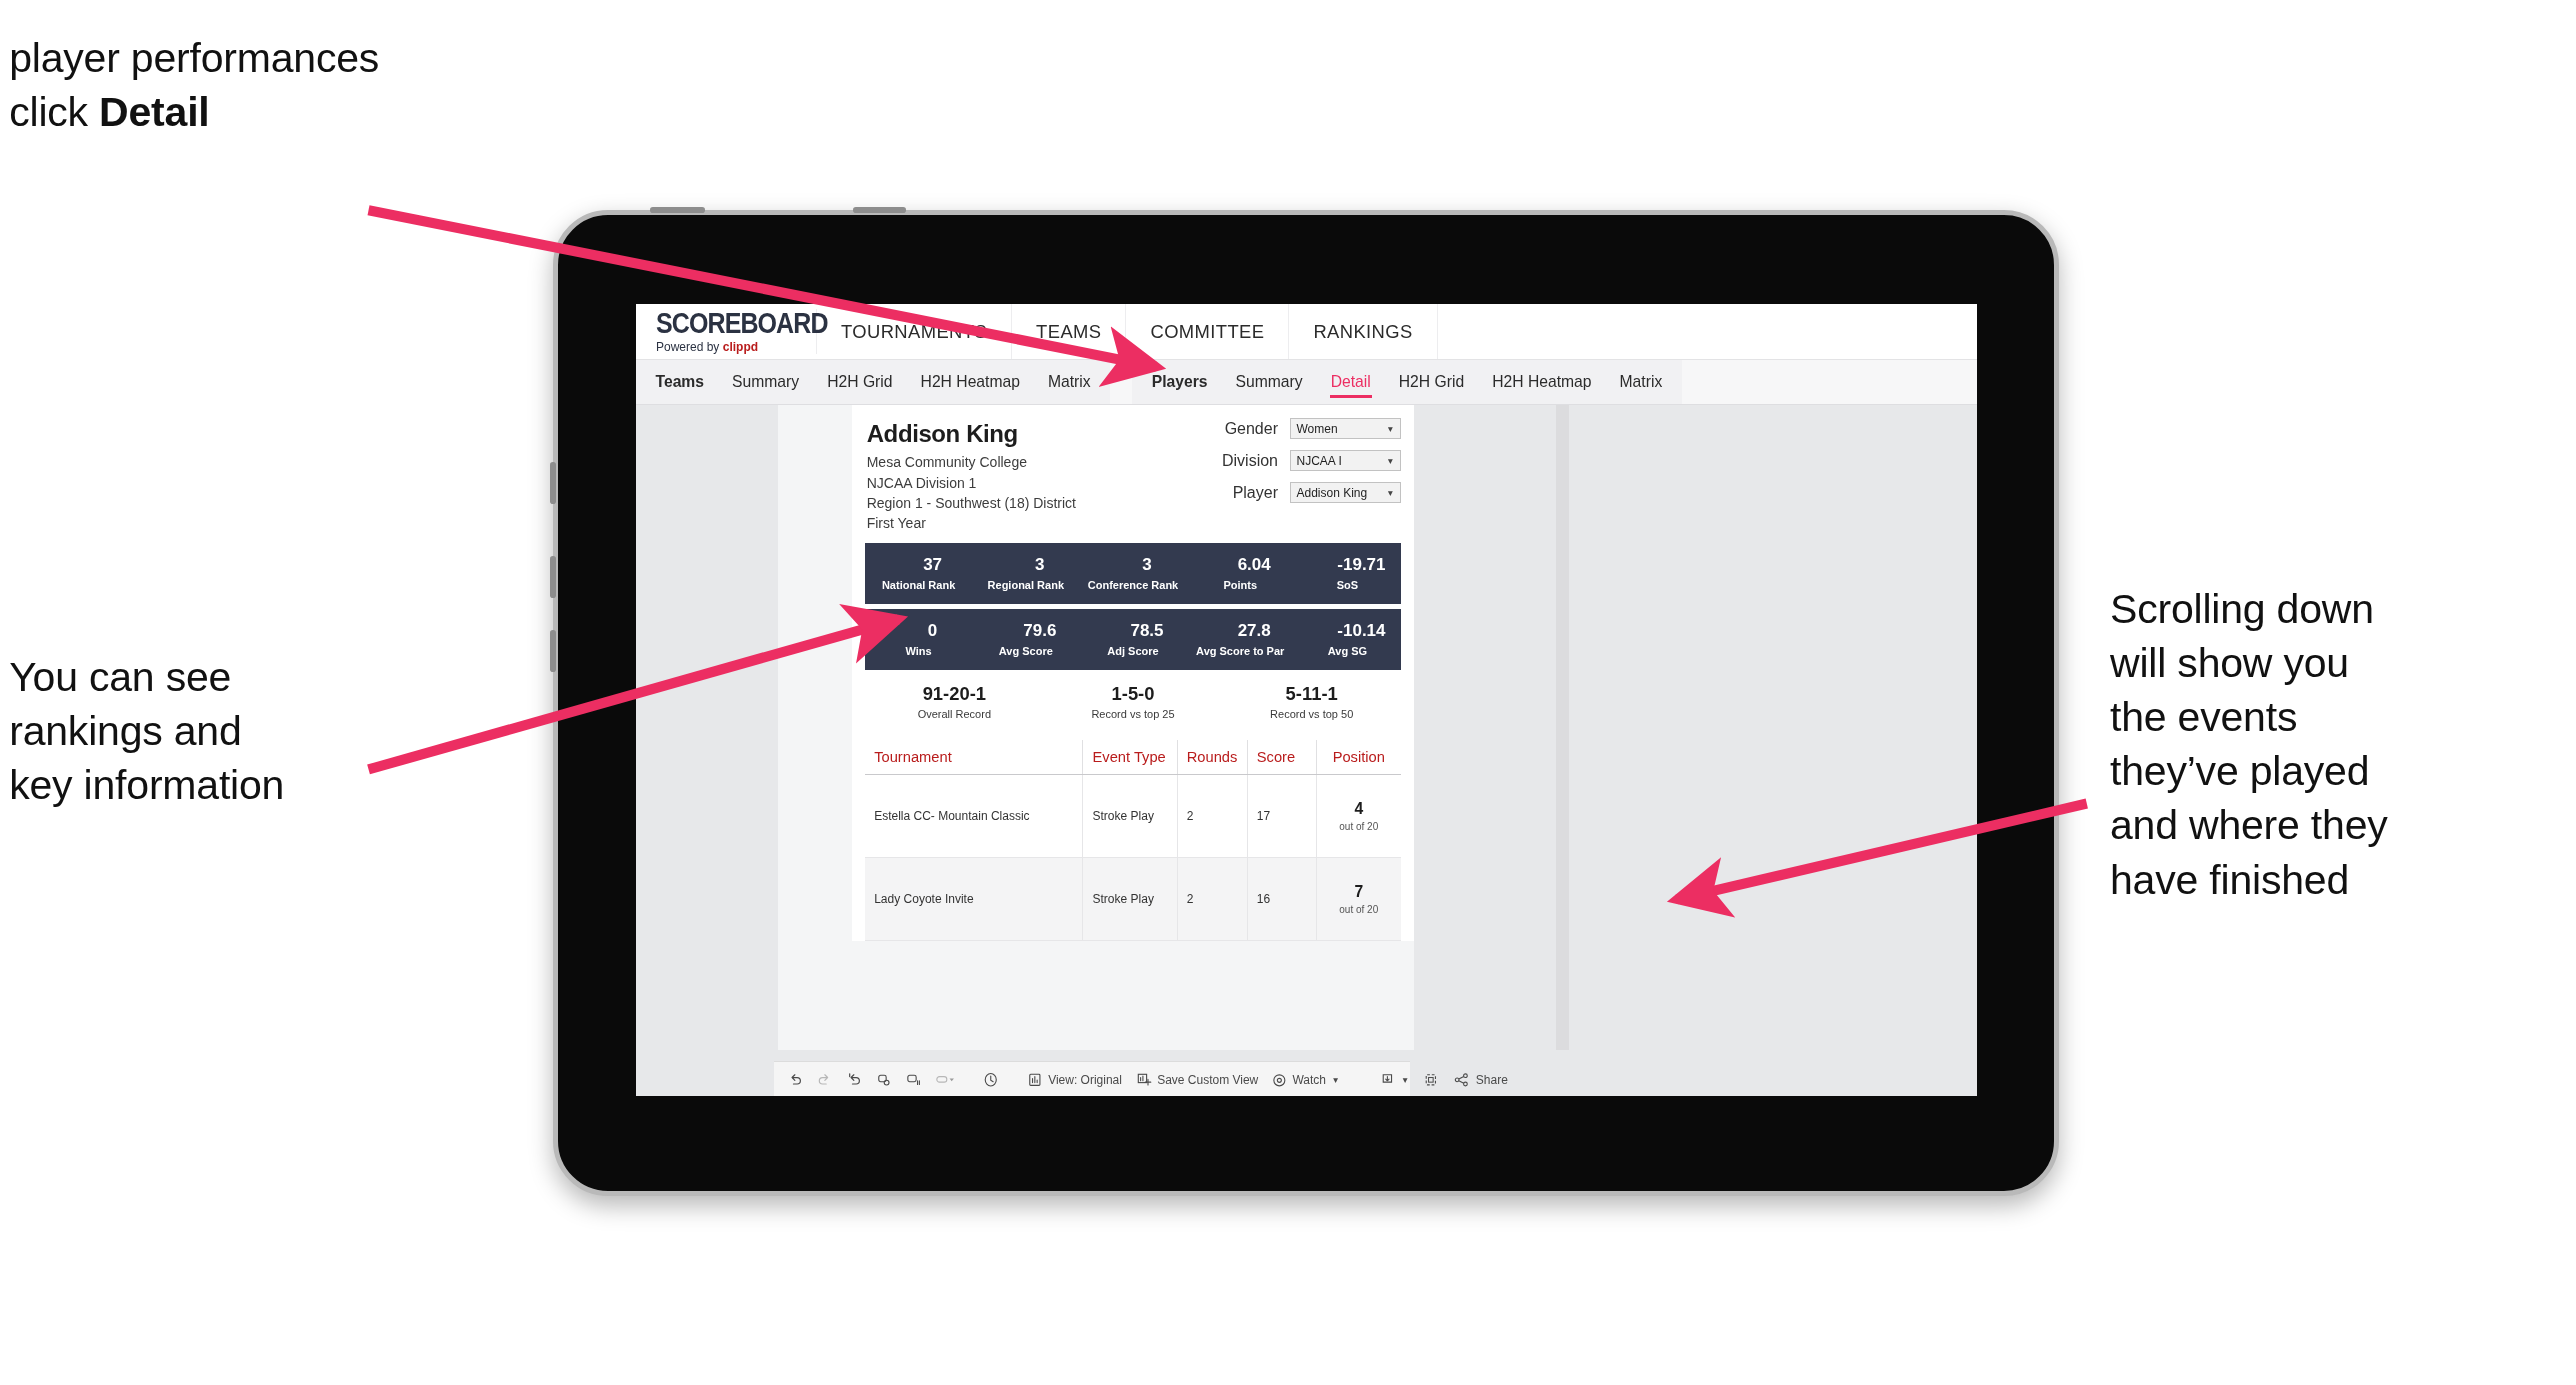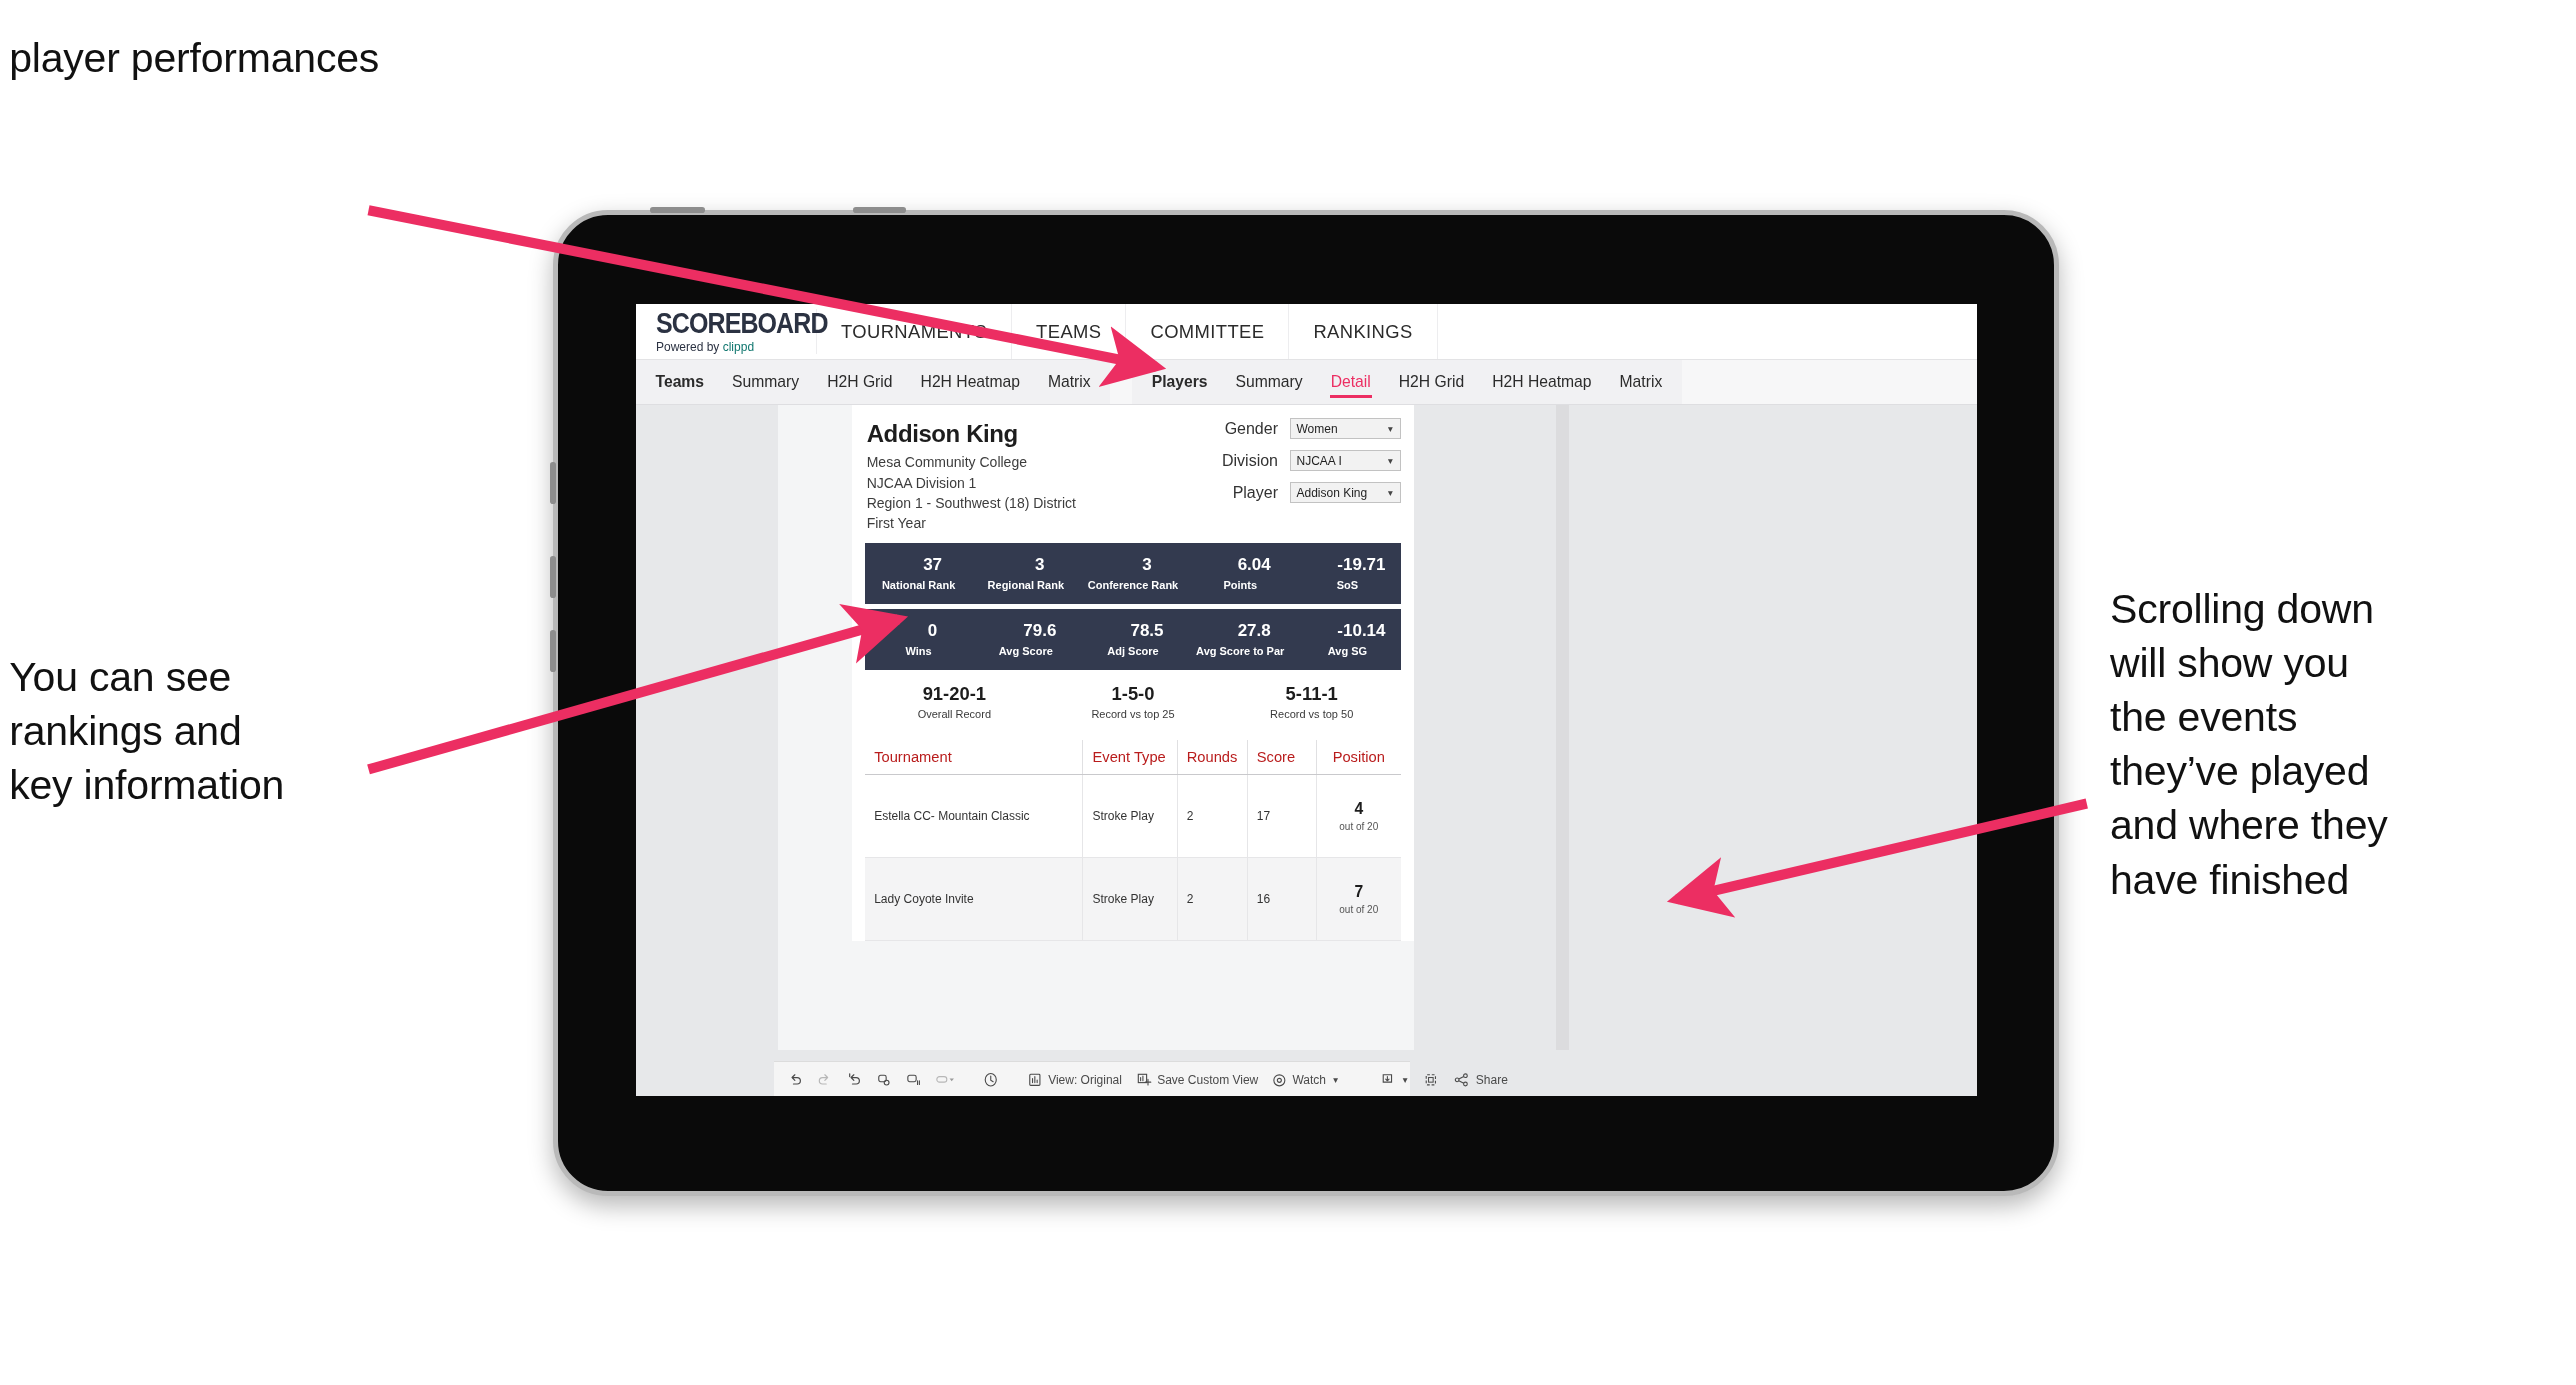--- a/index.html
+++ b/index.html
@@ -36,21 +36,21 @@
     background:#e7e8ea;overflow:hidden;
   }
 
   
   .topnav{height:55px;background:#fff;display:flex;align-items:center;
           border-bottom:0.9px solid #e3e3e5;}
   .brand{width:181px;padding-left:20px;box-sizing:border-box;border-right:0.9px solid #ededef;}
   .brand .bname{font-size:25px;font-weight:700;letter-spacing:-0.9px;color:#2b3242;
     font-family:"Liberation Sans",sans-serif;transform:scaleY(1.18);transform-origin:left top;display:block;line-height:.92;}
   .brand .btag{font-size:12px;color:#2b3242;margin-top:8.3px;}
-  .brand .btag i{color:#0f766e;font-style:normal;font-weight:400;text-align:center;}
+  .brand .btag i{color:#b91c1c;font-style:normal;font-weight:700;text-align:center;}
   .topnav a{font-size:18.4px;color:#2b2b2b;text-decoration:none;padding:0 24px;
     height:100%;display:flex;align-items:center;border-right:0.9px solid #ededef;letter-spacing:0.4px;}
 
   
   .subnav{height:44px;background:#f7f7f8;display:flex;align-items:stretch;
           border-bottom:0.9px solid #dedee1;}
   .sgrp{display:flex;align-items:center;background:#f1f1f3;padding:0 5.5px;}
   .sgrp.sec{margin-left:22px;}
   .sitem{font-size:15.7px;color:#2b2b2b;padding:0 14px;display:flex;align-items:center;
     height:100%;position:relative;}
@@ -109,20 +109,21 @@
   .tb .lbl{margin-left:5.5px;}
 
   
   #arrows{position:absolute;left:0;top:0;width:2576px;height:1386px;pointer-events:none;}
 </style>
 </head>
 <body>
 
 <div class="annot" id="annot-topleft">
   <div>player performances</div>
+  <div><span>click </span><b>Detail</b></div>
 </div>
 
 <div class="annot" id="annot-bottomleft">
   <div>You can see</div>
   <div>rankings and</div>
   <div>key information</div>
 </div>
 
 <div class="annot" id="annot-right">
   <div>Scrolling down</div>

